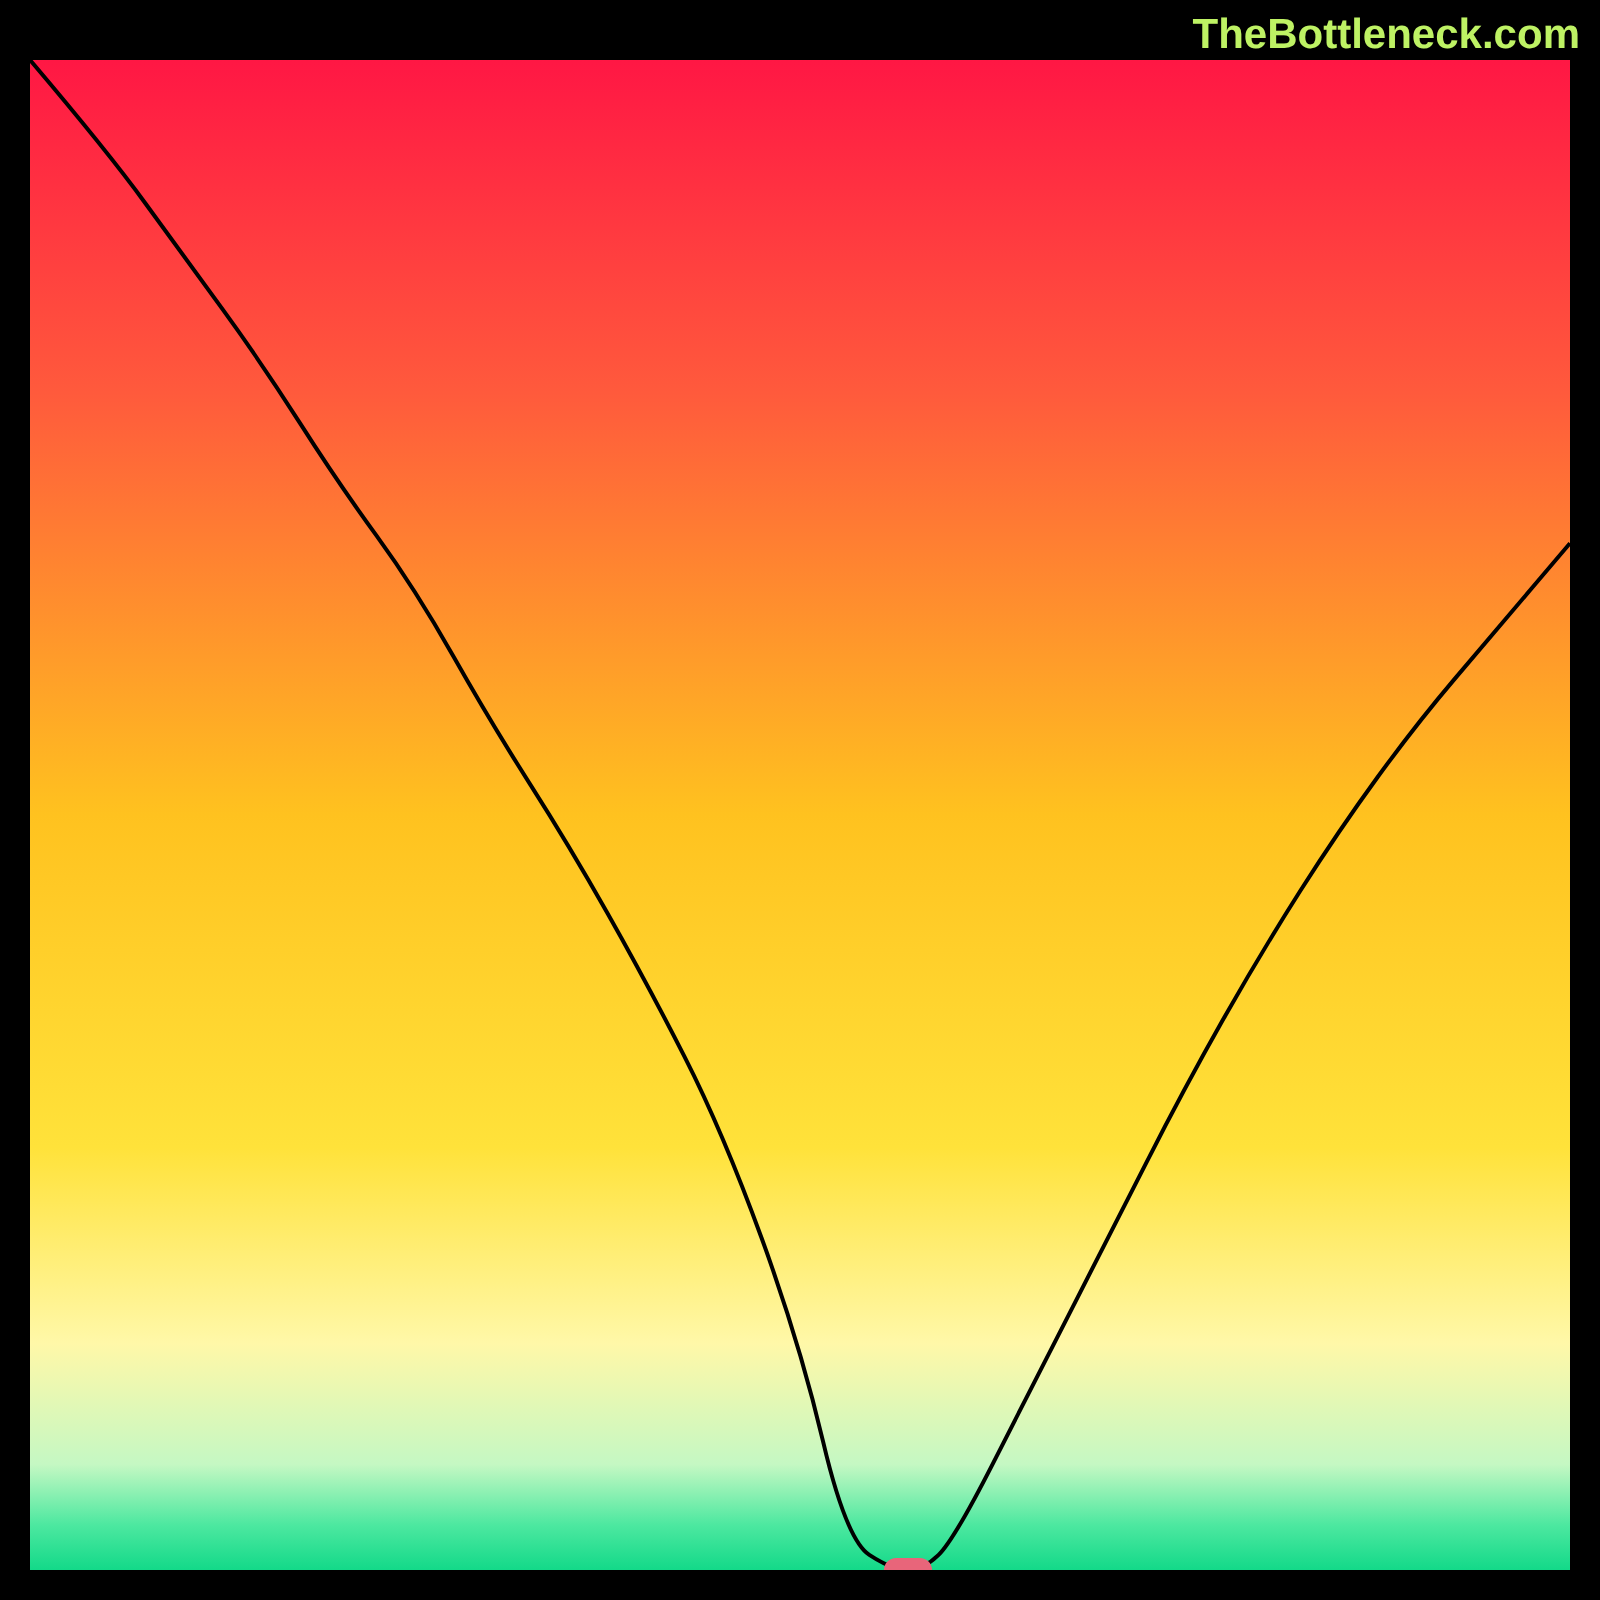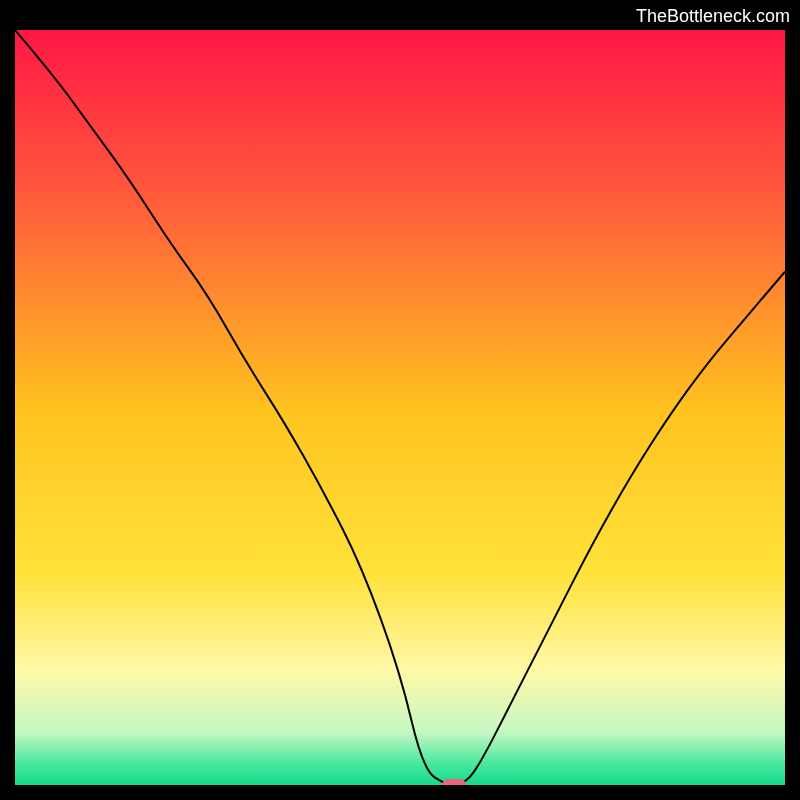--- a/index.html
+++ b/index.html
@@ -8,23 +8,23 @@
     width: 800px;
     height: 800px;
     background: #000;
     position: relative;
     font-family: Arial, sans-serif;
   }
   .watermark {
     position: absolute;
     top: 6px;
     right: 10px;
-    color: #ffffff;
-    font-size: 18px;
-    font-weight: normal;
+    color: #bef264;
+    font-size: 21px;
+    font-weight: bold;
     z-index: 10;
   }
   .plot {
     position: absolute;
     left: 15px;
     top: 30px;
     width: 770px;
     height: 755px;
     overflow: hidden;
   }

